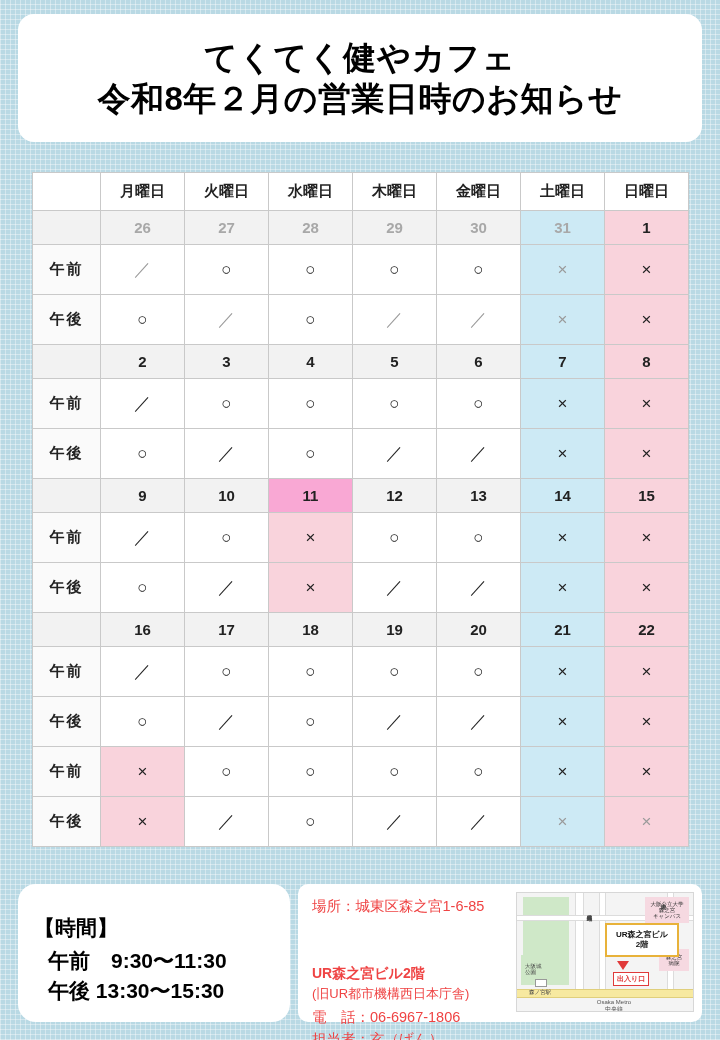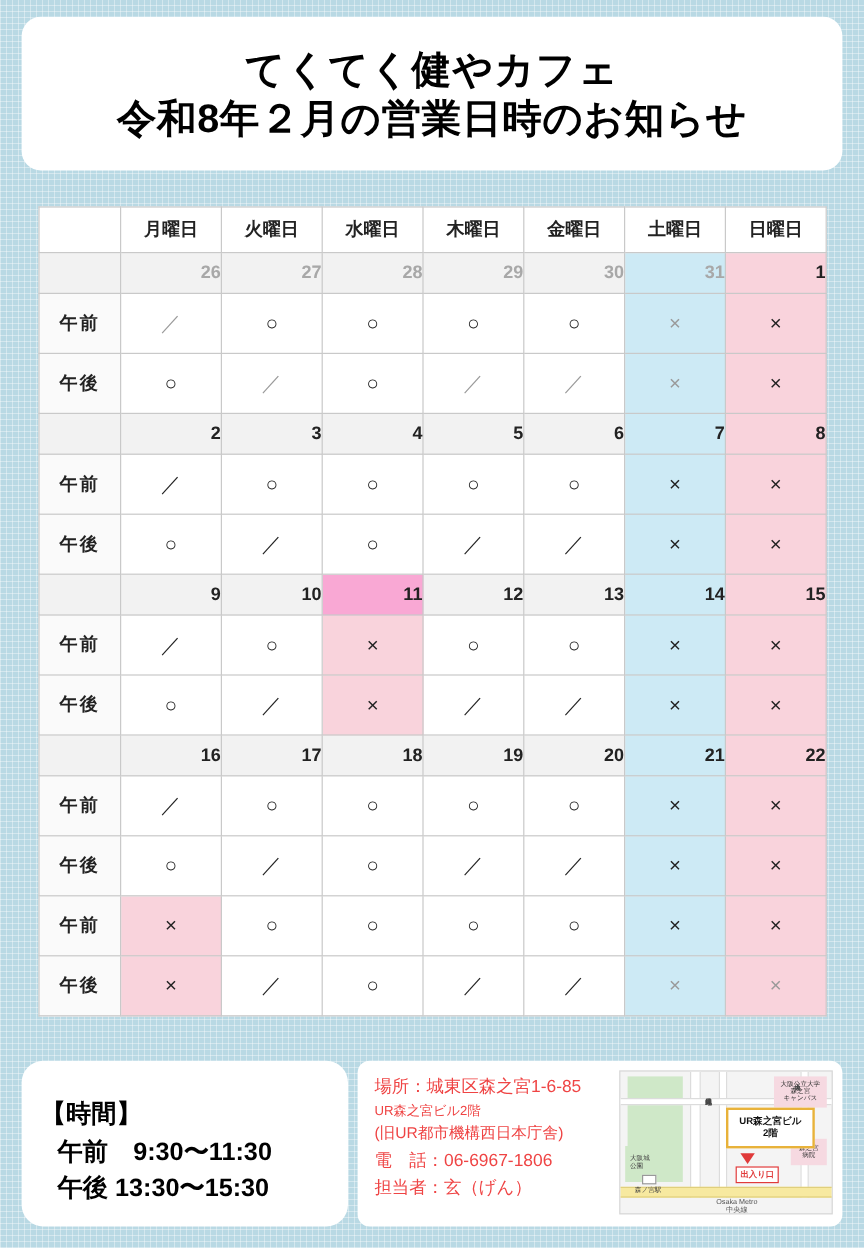--- a/index.html
+++ b/index.html
@@ -74,21 +74,20 @@
   col.c-day { width: 84px; }
 
   th.sat-h { background: #cdeaf5; margin-left: 33px; }
   th.sun-h { background: #f9d3dc; }
 
   tr.date-row td {
     height: 34px;
     font-weight: bold;
     font-size: 15px;
     background: #f2f2f2;
-    text-align: right;
   }
   tr.date-row td.blank { background: #f2f2f2; }
   tr.date-row td.sat { background: #cdeaf5; }
   tr.date-row td.sun { background: #f9d3dc; }
   tr.date-row td.pink { background: #f9a8d4; }
   tr.date-row td.dim { color: #a8a8a8; }
 
   tr.slot-row td {
     height: 50px;
     font-size: 17px;
@@ -133,21 +132,21 @@
   .info-box {
     flex: 1;
     background: #ffffff;
     border-radius: 10px;
     padding: 12px 10px 10px 14px;
     display: flex;
     position: relative;
   }
   .info-text { width: 215px; }
   .info-text div { font-size: 14.5px; line-height: 1.5; color: #ef4444; }
-  .info-text div.bold { font-weight: normal; font-size: 11px; }
+  .info-text div.bold { font-weight: bold; font-size: 14px; margin-top: 45px; }
   .info-text div.small { font-size: 13px; }
 
   
   .map {
     position: absolute;
     right: 8px; top: 8px;
     width: 178px; height: 120px;
     background: #f4f4f4;
     border: 1px solid #d7d7d7;
     overflow: hidden;

